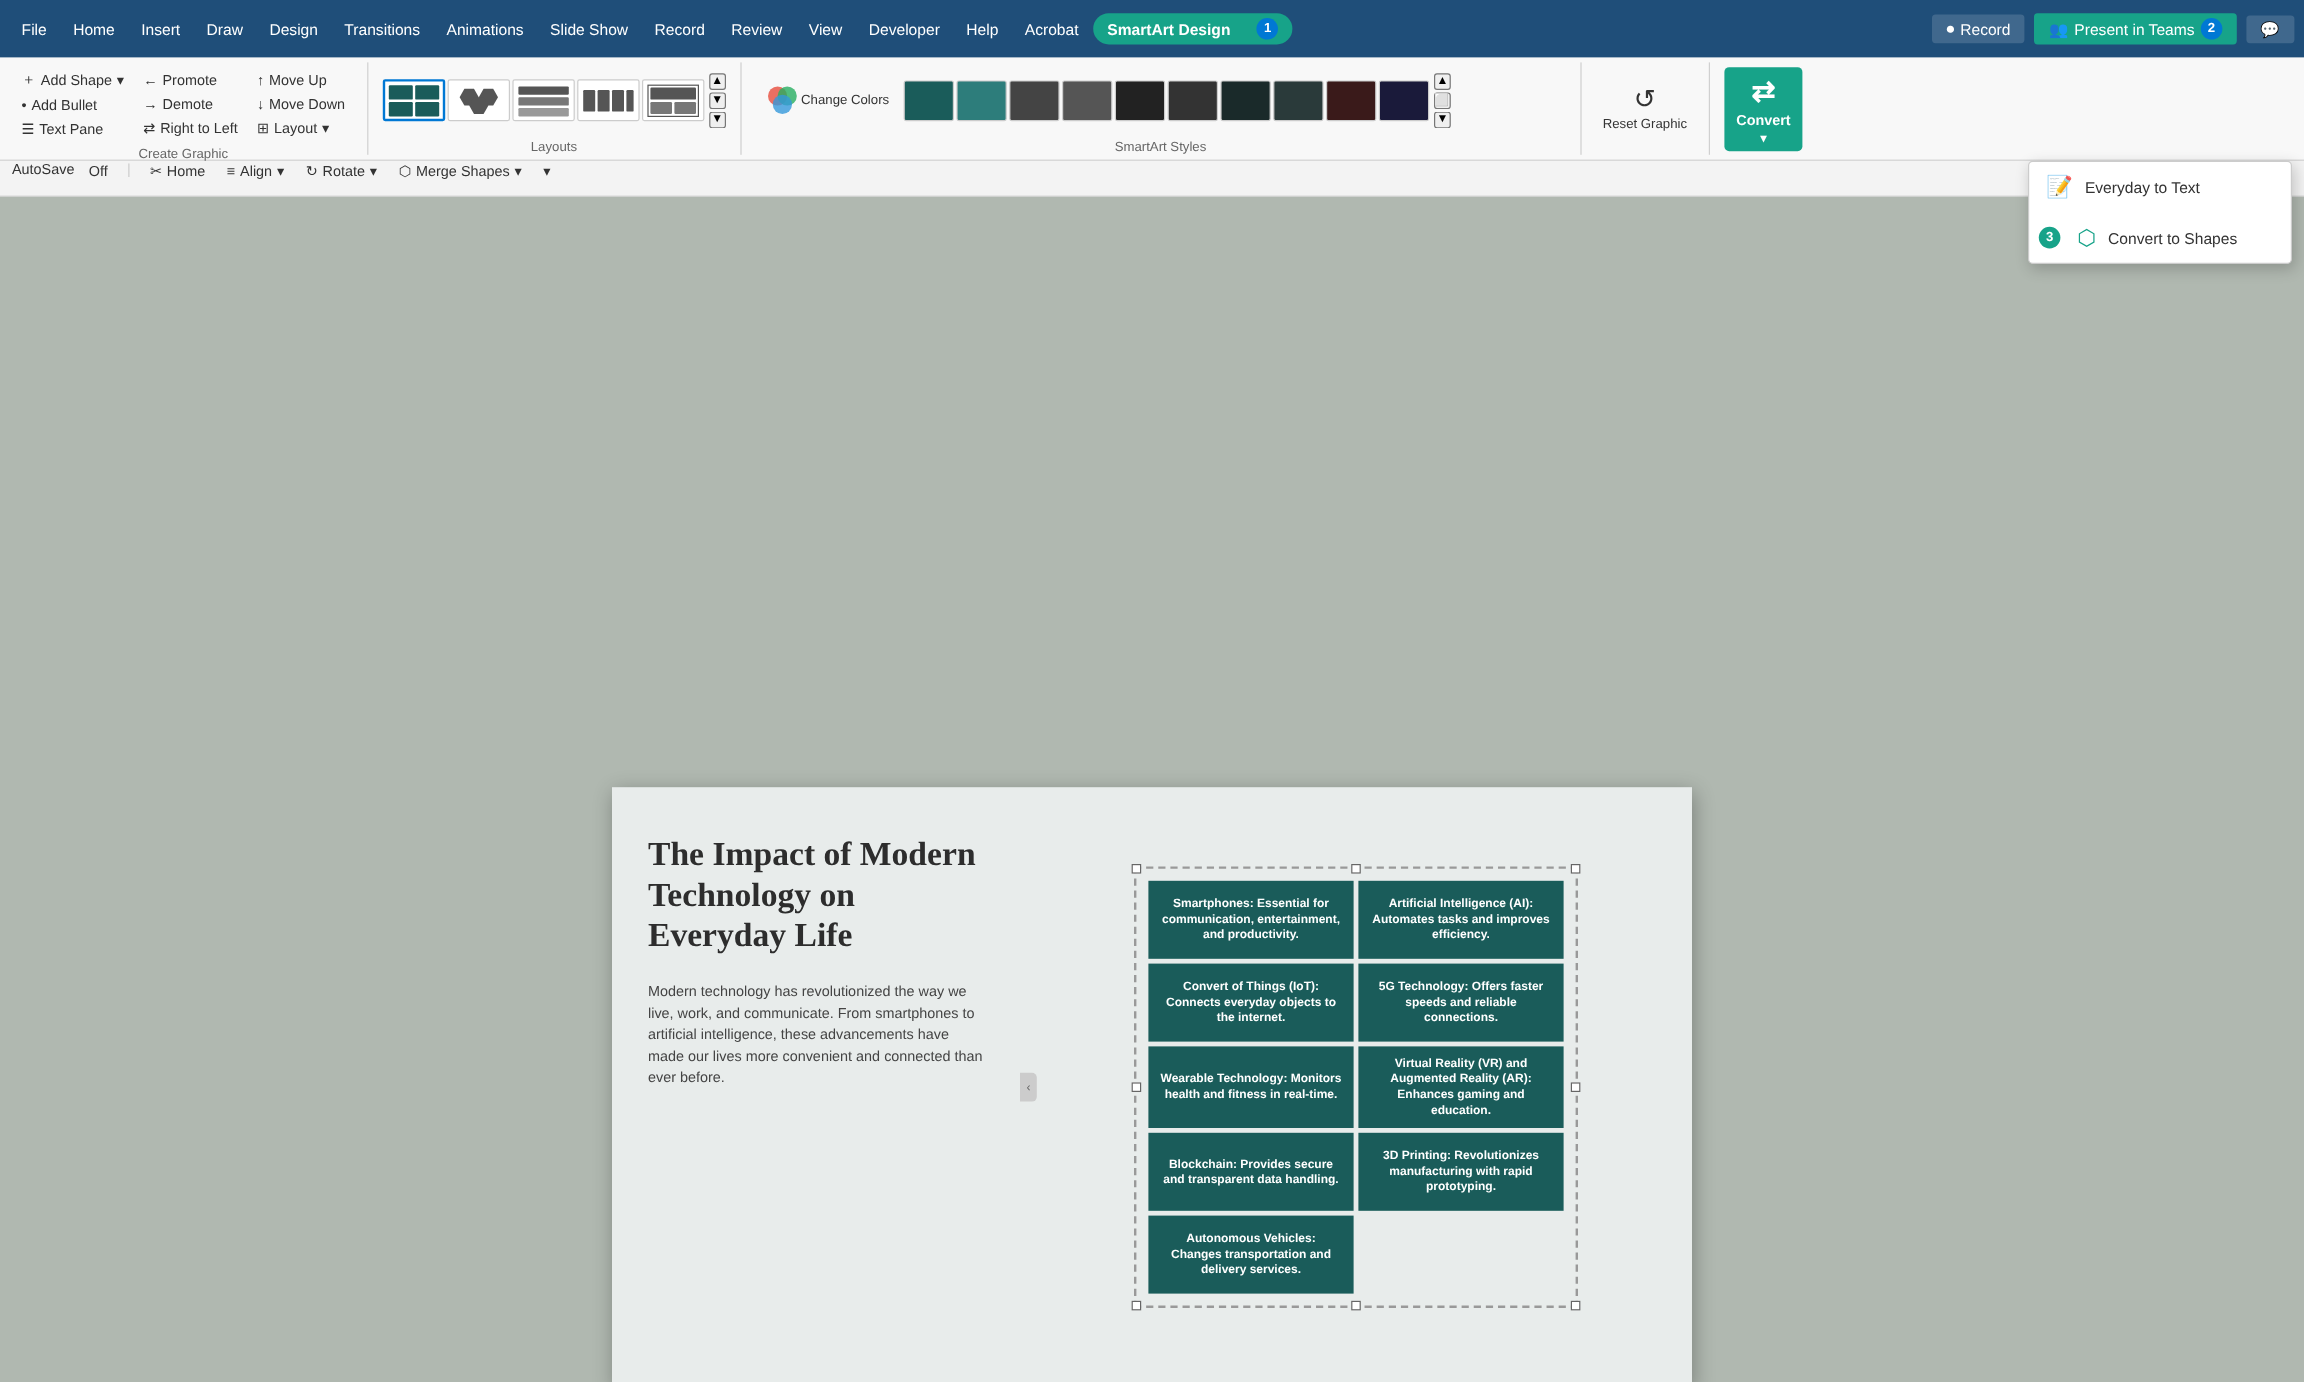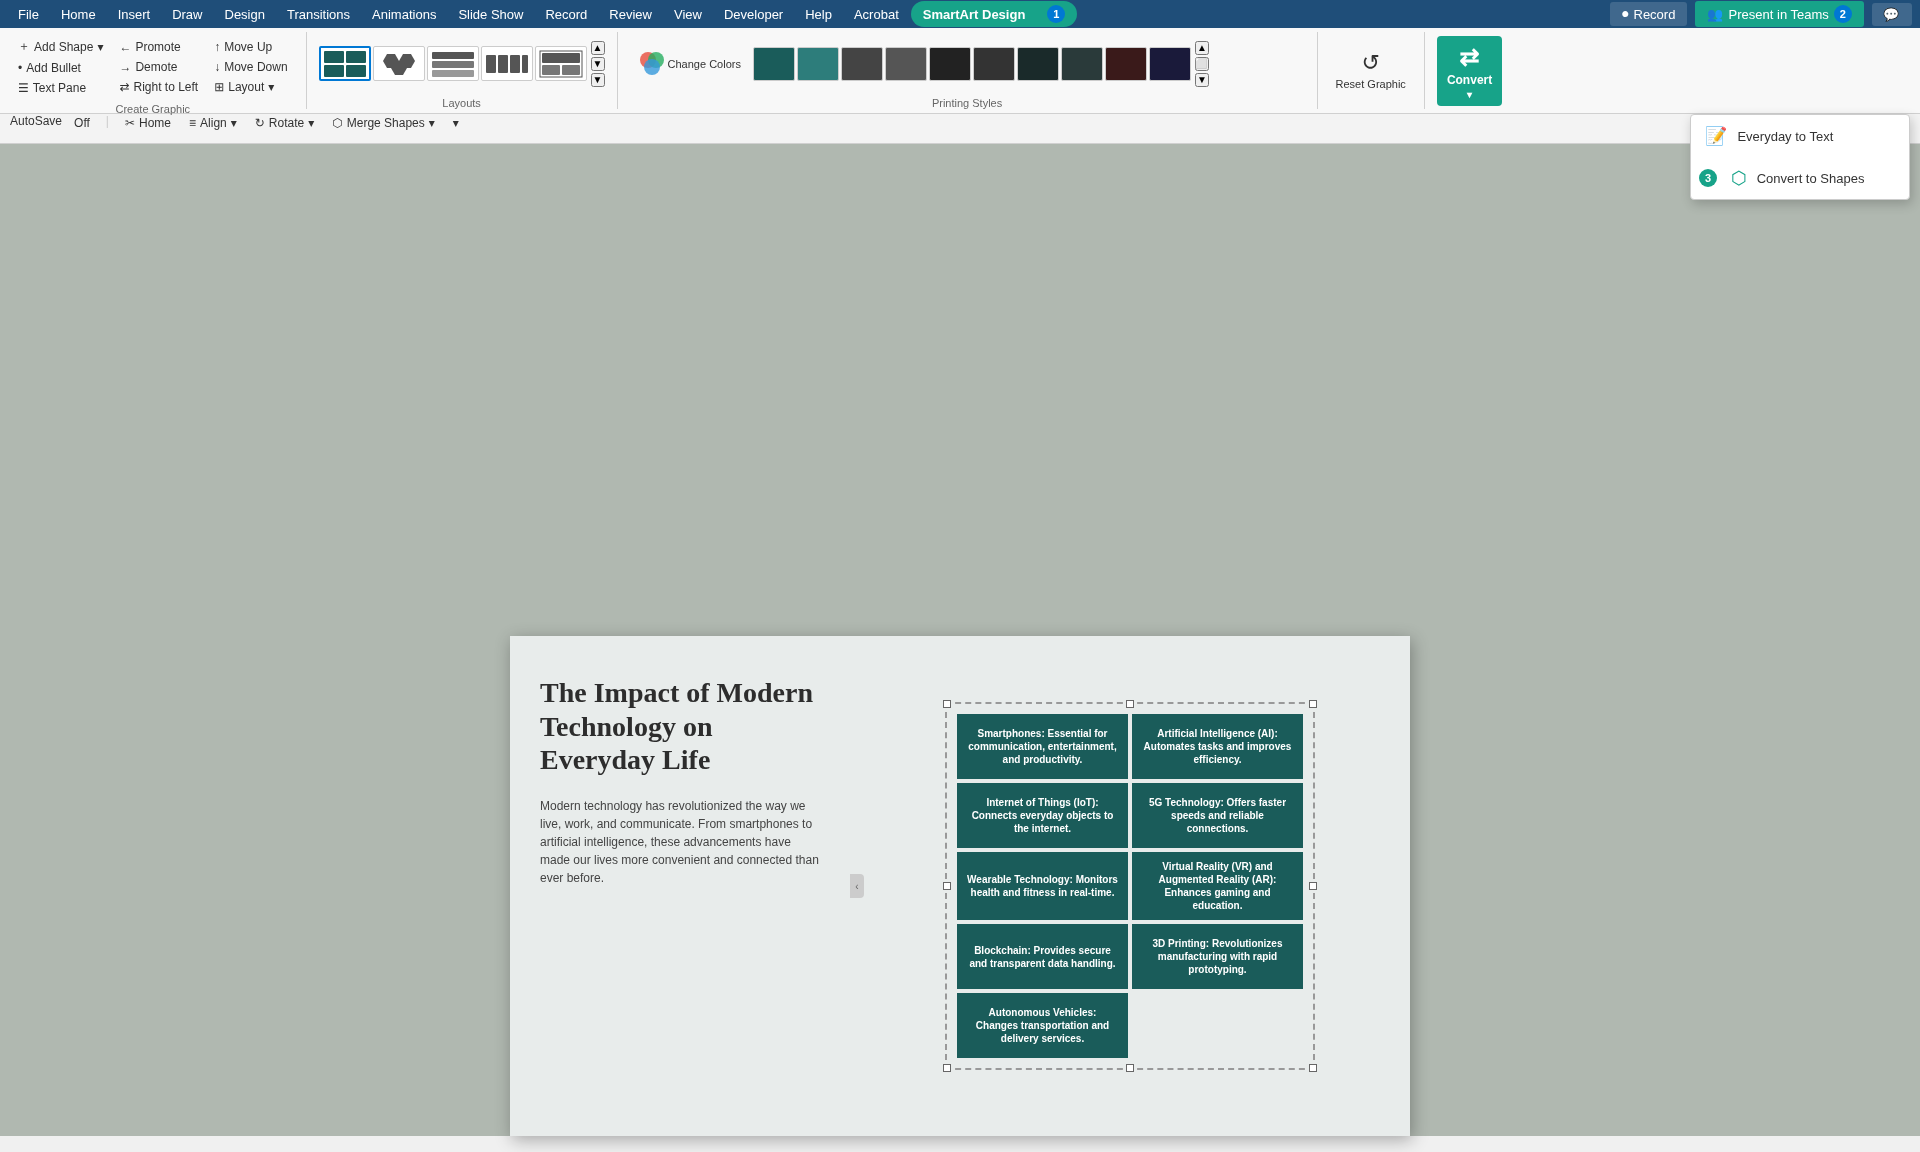--- a/index.html
+++ b/index.html
@@ -3,21 +3,21 @@
   <meta charset="utf-8">
   <style>
     * { box-sizing: border-box; margin: 0; padding: 0; }
     body { font-family: 'Segoe UI', Arial, sans-serif; background: #f0f0f0; width: 1920px; height: 1152px; overflow: hidden; }
 
     
     .menu-bar {
       background: #1f4e79;
       display: flex;
       align-items: center;
-      height: 28px;
+      height: 48px;
       padding: 0 8px;
       gap: 2px;
     }
     .menu-item {
       color: white;
       font-size: 13px;
       padding: 4px 10px;
       cursor: pointer;
       border-radius: 3px;
     }
@@ -566,21 +566,21 @@
         <div class="style-thumb" style="background:#2a3a3a;"></div>
         <div class="style-thumb" style="background:#3a1a1a;"></div>
         <div class="style-thumb" style="background:#1a1a3a;"></div>
       </div>
       <div class="layout-scroll">
         <button class="scroll-arrow">▲</button>
         <button class="scroll-arrow">⬜</button>
         <button class="scroll-arrow">▼</button>
       </div>
     </div>
-    <div class="ribbon-group-label">Printing Styles</div>
+    <div class="ribbon-group-label">SmartArt Styles</div>
   </div>
 
   <div class="ribbon-group">
     <div class="ribbon-group-content">
       <button class="reset-graphic-btn">
         <span style="font-size:22px;">↺</span>
         <span>Reset Graphic</span>
       </button>
     </div>
     <div class="ribbon-group-label"></div>
@@ -658,21 +658,21 @@
         <div class="handle" style="top:-4px; right:-4px;"></div>
         <div class="handle" style="top:50%; left:-4px; transform:translateY(-50%);"></div>
         <div class="handle" style="top:50%; right:-4px; transform:translateY(-50%);"></div>
         <div class="handle" style="bottom:-4px; left:-4px;"></div>
         <div class="handle" style="bottom:-4px; left:50%; transform:translateX(-50%);"></div>
         <div class="handle" style="bottom:-4px; right:-4px;"></div>
 
         <div class="smartart-grid">
           <div class="smartart-cell">Smartphones: Essential for communication, entertainment, and productivity.</div>
           <div class="smartart-cell">Artificial Intelligence (AI): Automates tasks and improves efficiency.</div>
-          <div class="smartart-cell">Internet of Things (IoT): Connects everyday objects to the internet.</div>
+          <div class="smartart-cell">Convert of Things (IoT): Connects everyday objects to the internet.</div>
           <div class="smartart-cell">5G Technology: Offers faster speeds and reliable connections.</div>
           <div class="smartart-cell">Wearable Technology: Monitors health and fitness in real-time.</div>
           <div class="smartart-cell">Virtual Reality (VR) and Augmented Reality (AR): Enhances gaming and education.</div>
           <div class="smartart-cell">Blockchain: Provides secure and transparent data handling.</div>
           <div class="smartart-cell">3D Printing: Revolutionizes manufacturing with rapid prototyping.</div>
           <div class="smartart-cell">Autonomous Vehicles: Changes transportation and delivery services.</div>
         </div>
       </div>
     </div>
   </div>

